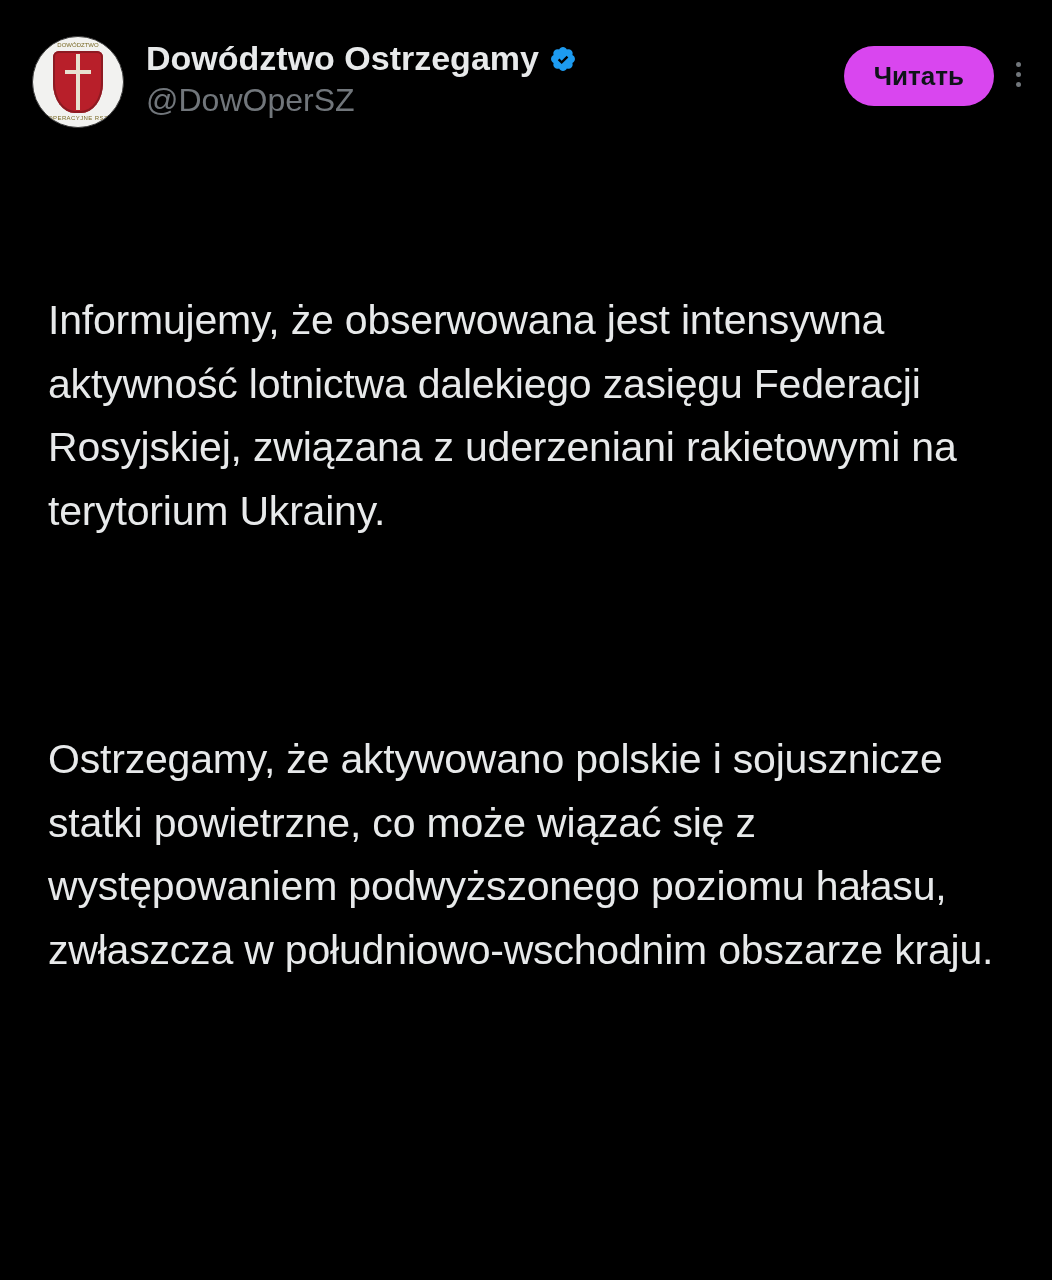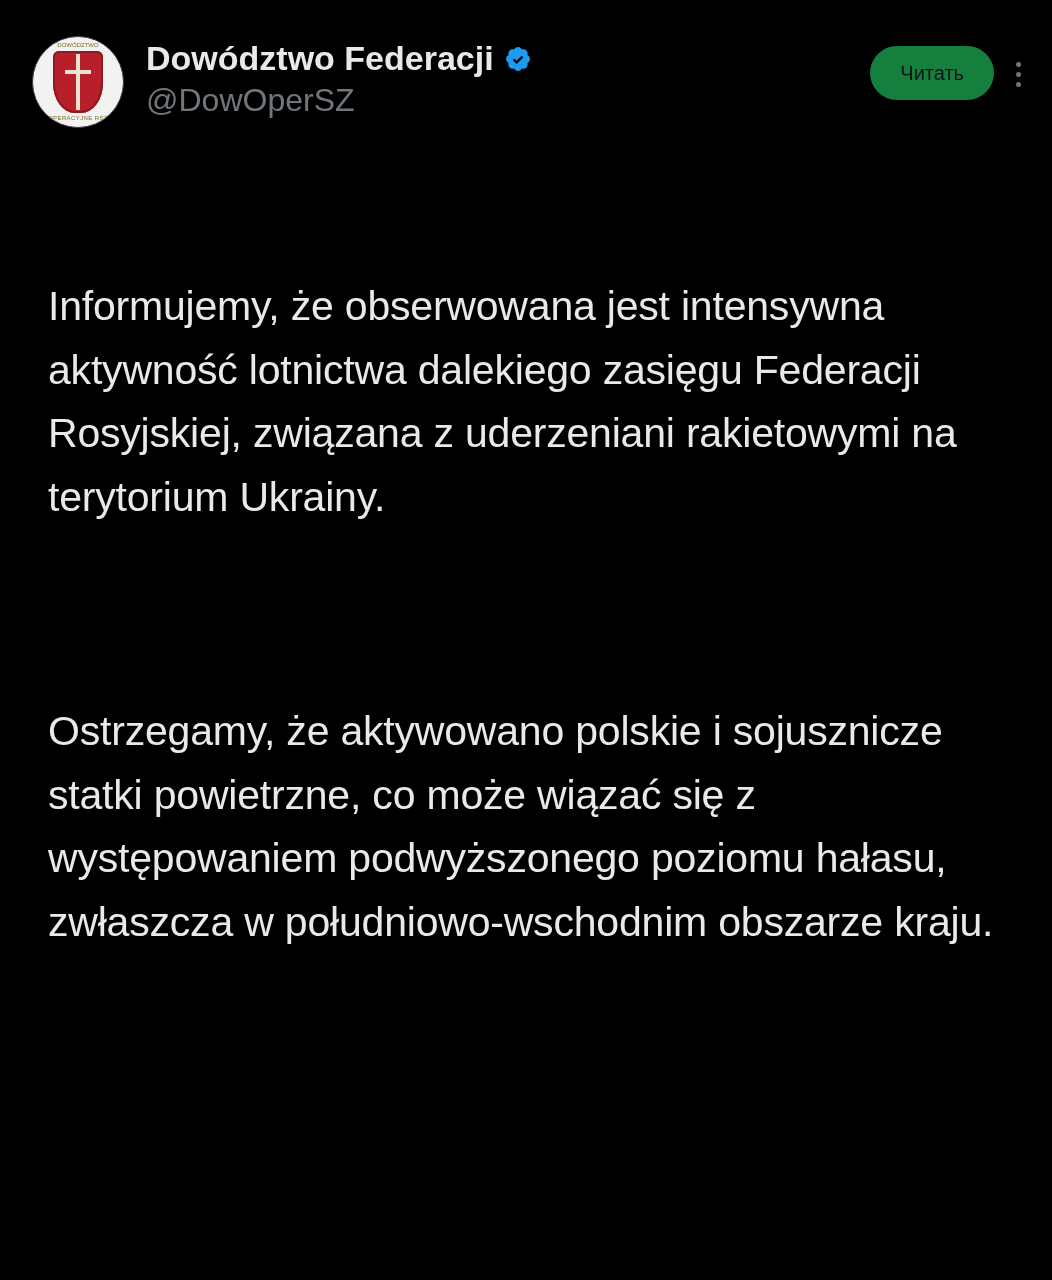--- a/index.html
+++ b/index.html
@@ -135,26 +135,26 @@
     white-space: nowrap;
   }
 
   .header-actions {
     display: flex;
     align-items: flex-start;
     gap: 6px;
     padding-top: 10px;
   }
   .read-button {
-    background: #15803d;
+    background: #d946ef;
     color: #0f1419;
     border: none;
     border-radius: 999px;
-    font-size: 20px;
-    font-weight: normal;
+    font-size: 26px;
+    font-weight: bold;
     padding: 17px 30px;
     line-height: 1;
     font-family: "Liberation Sans", sans-serif;
     cursor: pointer;
     white-space: nowrap;
   }
   .more-btn {
     width: 36px;
     height: 56px;
     display: flex;
@@ -177,21 +177,21 @@
   .tweet-body {
     padding: 14px 32px 0 32px;
     font-size: 41px;
     line-height: 1.55;
     color: #e7e9ea;
     letter-spacing: -0.2px;
     white-space: pre-wrap;
     word-wrap: break-word;
   }
   .para {
-    margin: 0 0 44px 0;
+    margin: 14px 0 44px 0;
   }
   .para:last-child {
     margin-bottom: 0;
   }
 </style>
 </head>
 <body>
 
 <div class="screen">
 
@@ -203,21 +203,21 @@
 
       <div class="avatar">
         <div class="ring-top">DOWÓDZTWO</div>
         <div class="shield"></div>
         <div class="sword"></div>
         <div class="ring-text">OPERACYJNE RSZ</div>
       </div>
 
       <div class="names">
         <div class="name-row">
-          <div class="display-name">Dowództwo Federacji</div>
+          <div class="display-name">Dowództwo Ostrzegamy</div>
           <span class="verified">
             <svg viewBox="0 0 24 24" width="28" height="28" aria-hidden="true">
               <path fill="#1d9bf0" d="M22.25 12c0-1.43-.88-2.67-2.19-3.34.46-1.39.2-2.9-.81-3.91s-2.52-1.27-3.91-.81C14.67 2.63 13.43 1.75 12 1.75s-2.67.88-3.34 2.19c-1.39-.46-2.9-.2-3.91.81s-1.27 2.52-.81 3.91C2.63 9.33 1.75 10.57 1.75 12s.88 2.67 2.19 3.34c-.46 1.39-.2 2.9.81 3.91s2.52 1.27 3.91.81c.67 1.31 1.91 2.19 3.34 2.19s2.67-.88 3.34-2.19c1.39.46 2.9.2 3.91-.81s1.27-2.52.81-3.91c1.31-.67 2.19-1.91 2.19-3.34z"></path>
               <path fill="#000000" d="M10.84 16.35l-3.3-3.29 1.41-1.42 1.89 1.89 4.3-4.3 1.42 1.42-5.72 5.7z"></path>
             </svg>
           </span>
         </div>
         <div class="handle">@DowOperSZ</div>
       </div>
 

